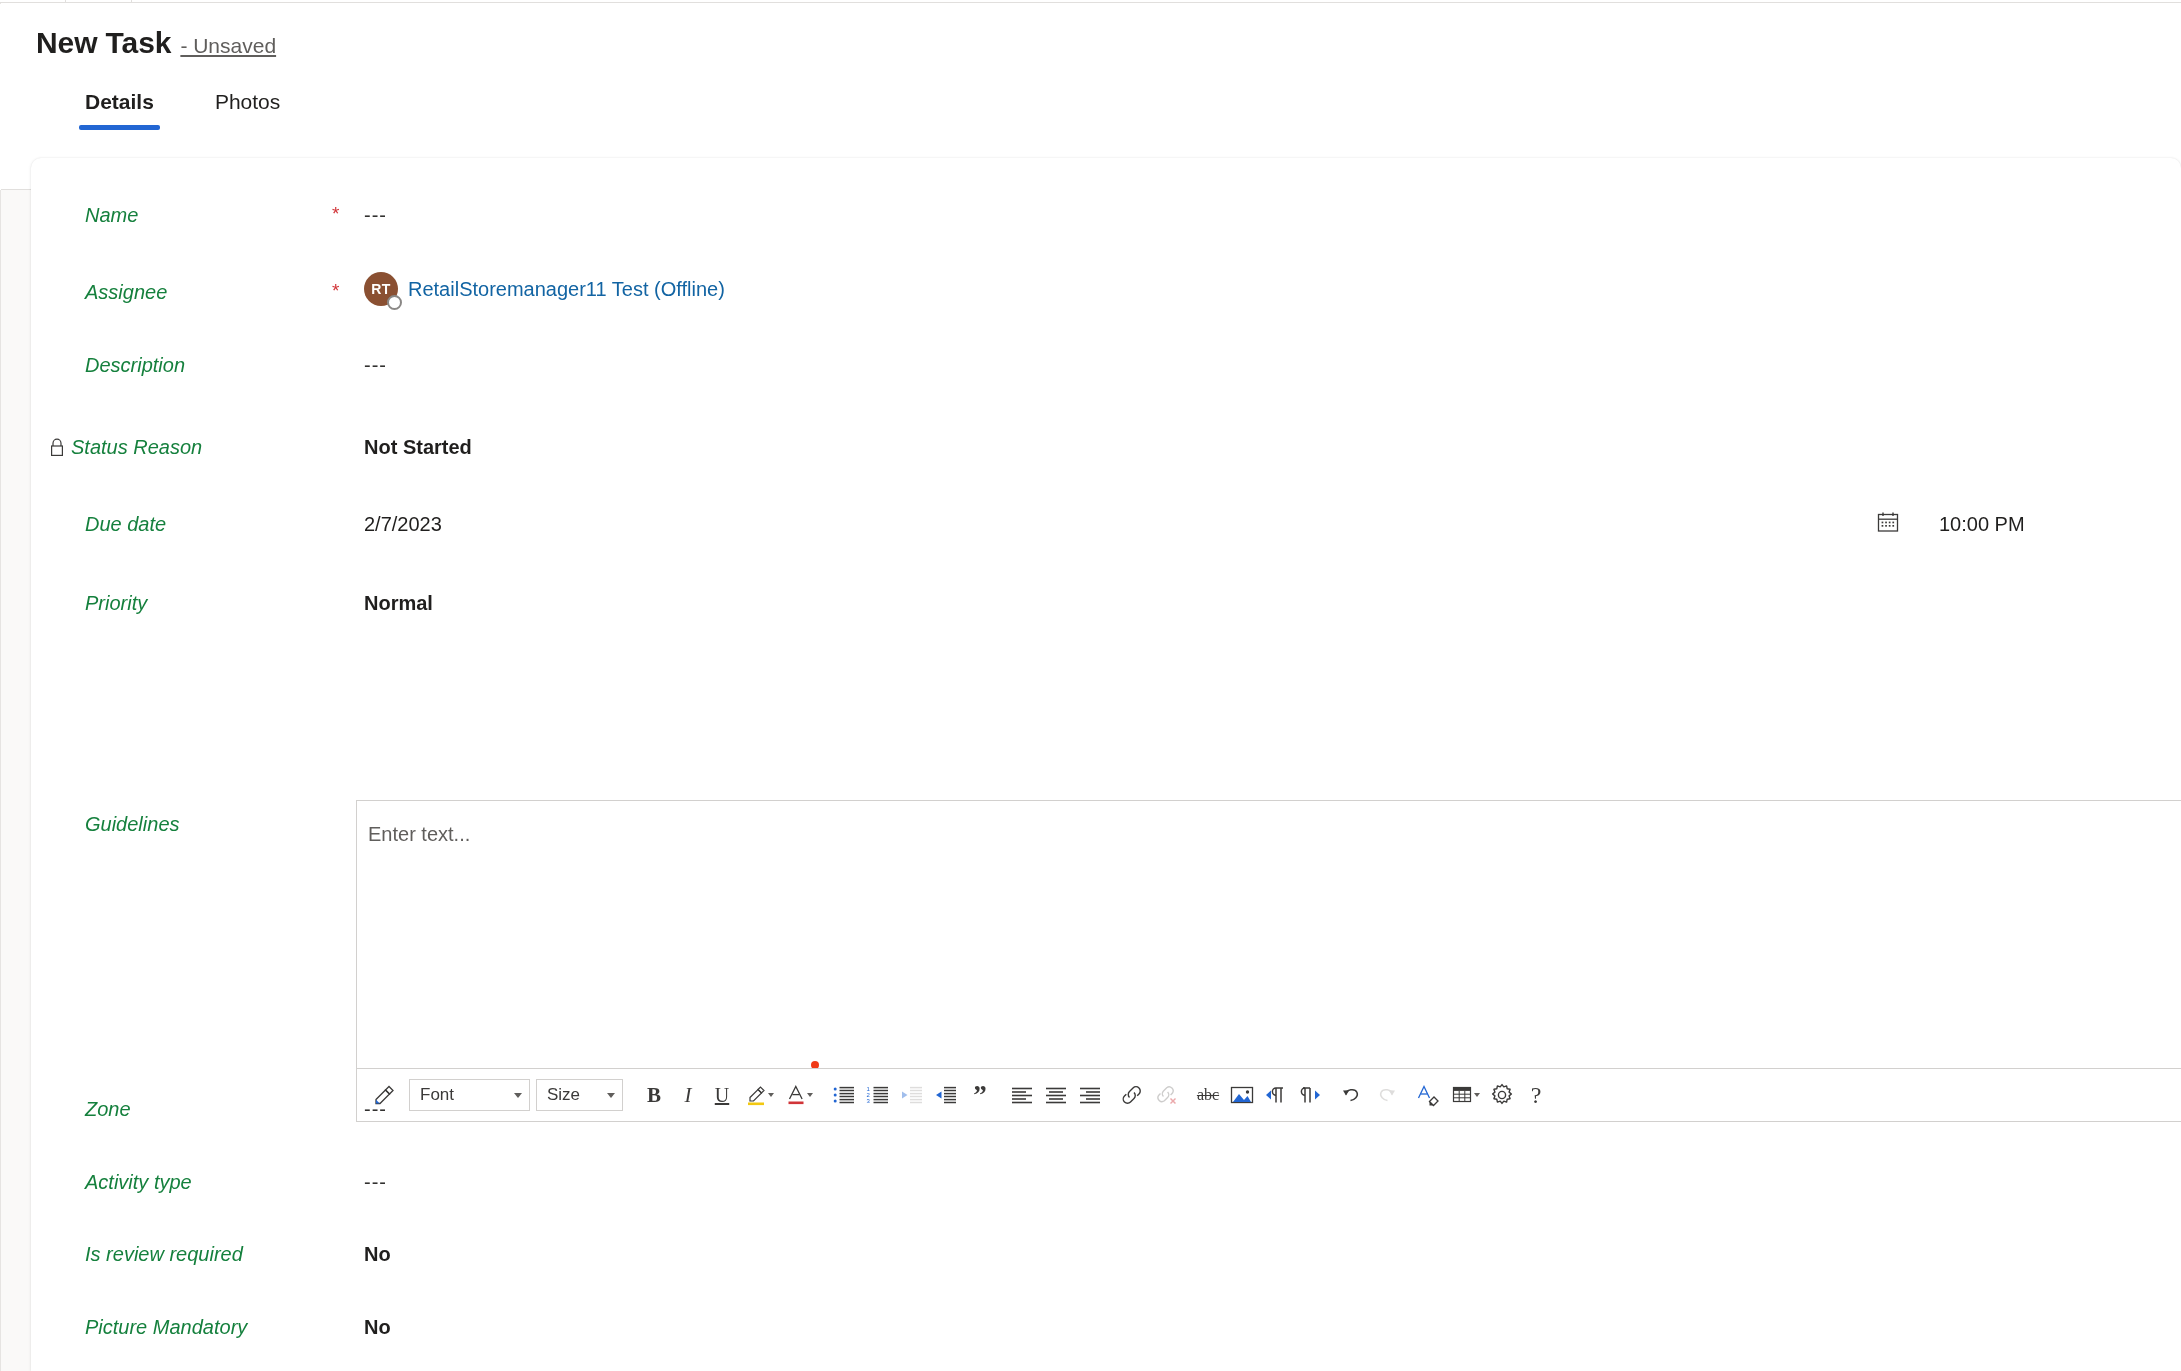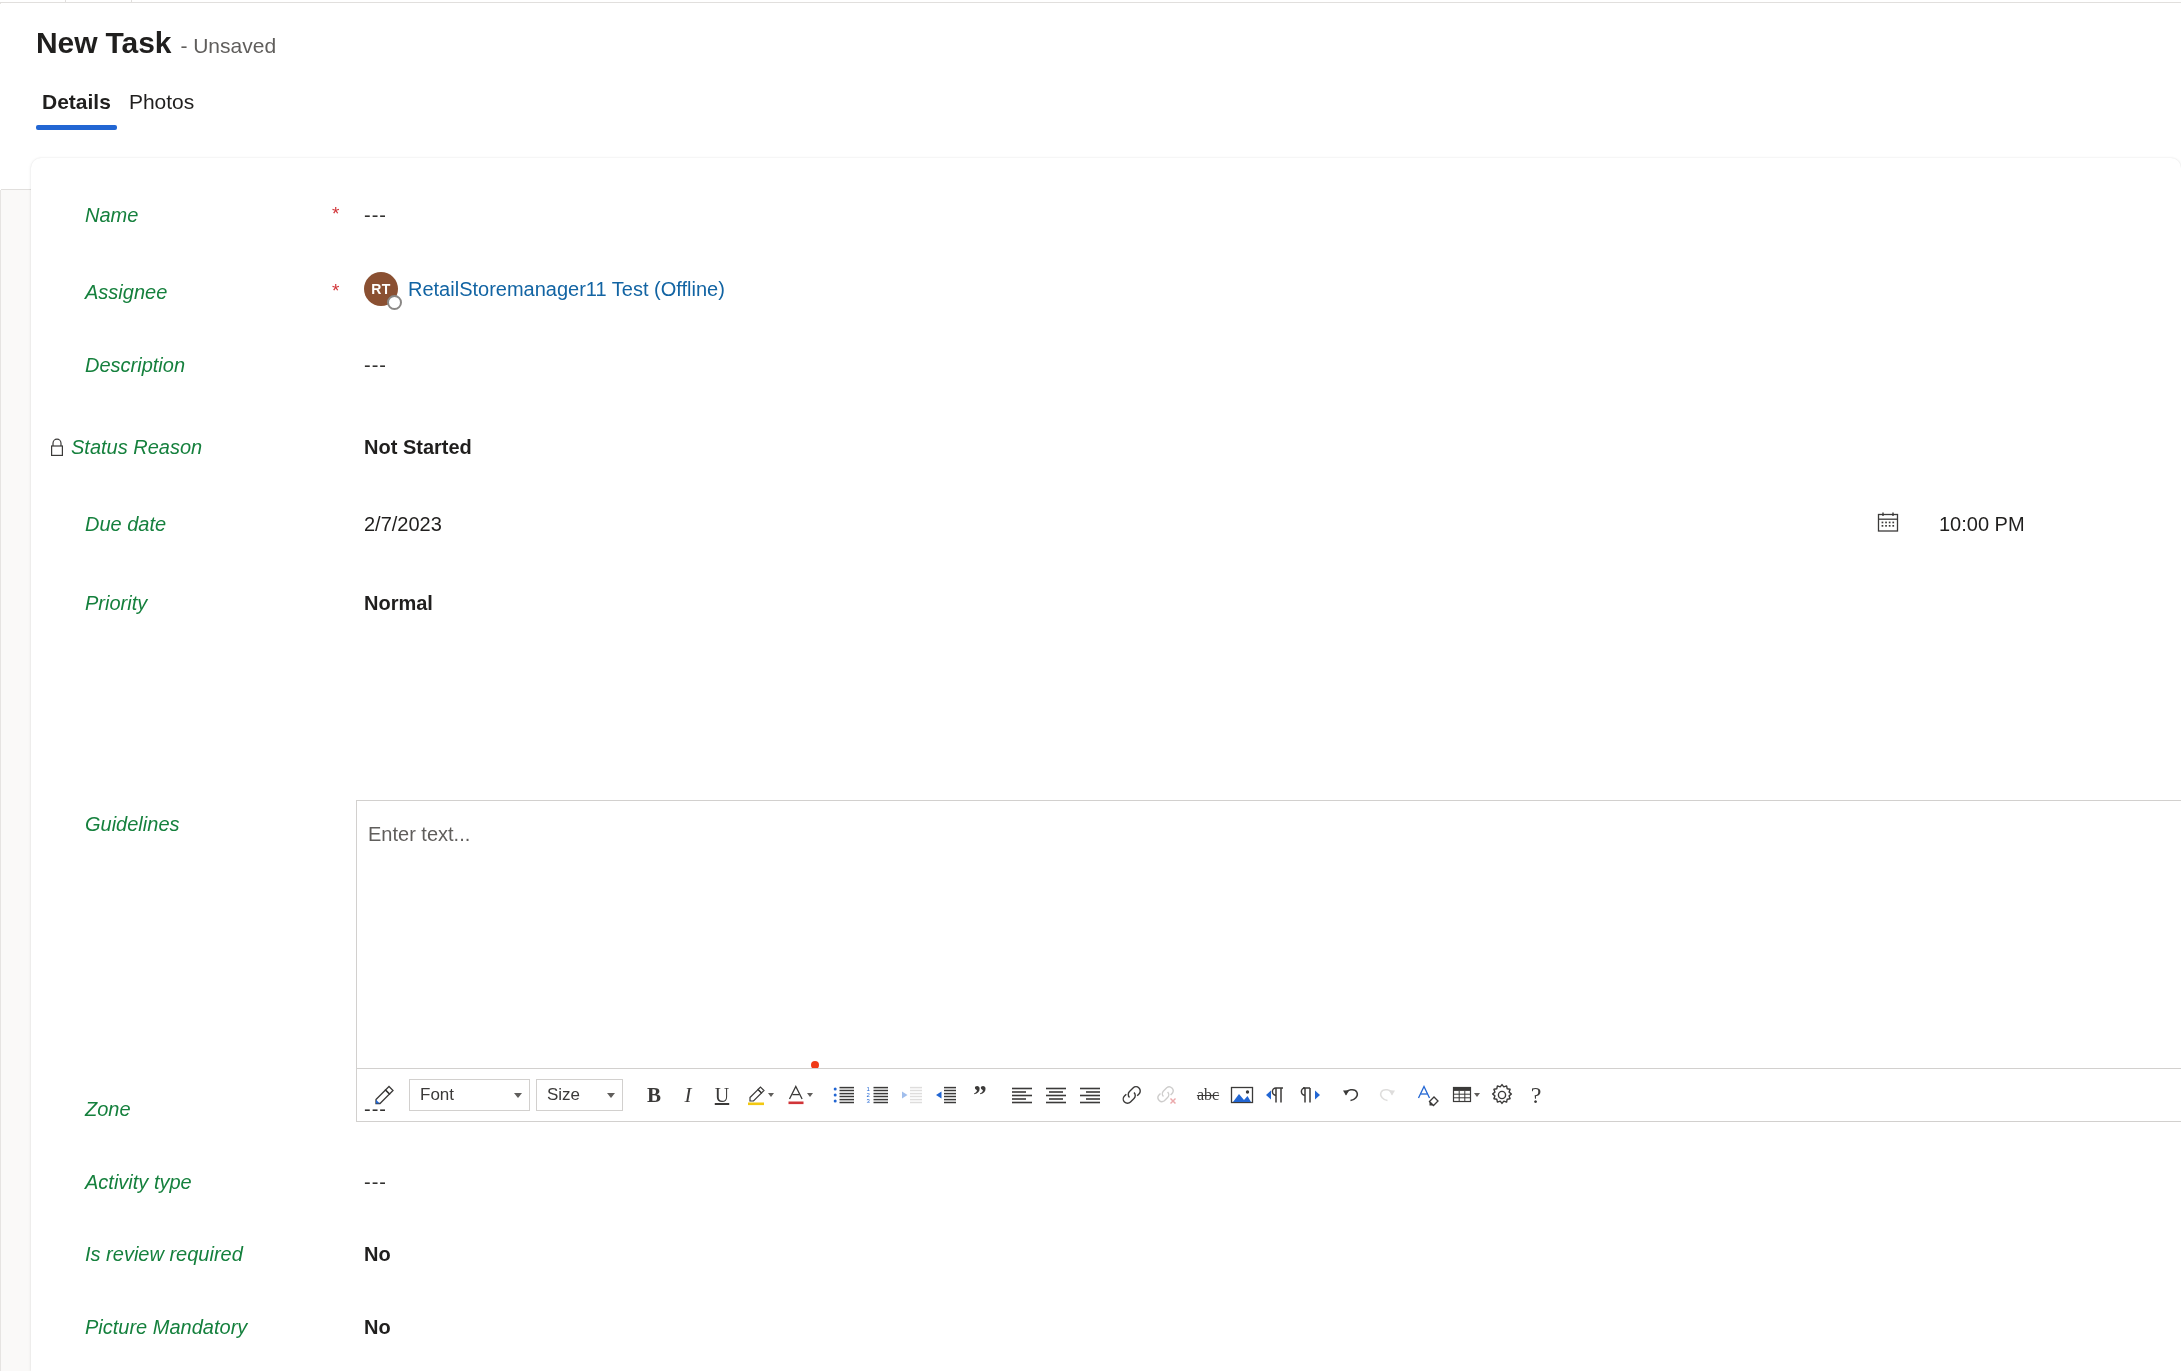--- a/index.html
+++ b/index.html
@@ -57,40 +57,42 @@
   #page-title {
     font-size: 30px;
     font-weight: 600;
     color: #201f1e;
     letter-spacing: -0.1px;
   }
   #unsaved-label {
     font-size: 21px;
     font-weight: 400;
     color: #605e5c;
+    text-decoration: underline;
   }
 
   
   #tab-bar {
     position: absolute;
     left: 36px;
     top: 86px;
     display: flex;
     align-items: flex-start;
     gap: 6px;
   }
   .tab {
     position: relative;
     padding: 0 6px 16px 6px;
     font-size: 21px;
     color: #201f1e;
     cursor: pointer;
     background: none;
     border: none;
     font-family: inherit;
+    margin-left: 43px;
   }
   .tab.active {
     font-weight: 600;
   }
   .tab.active .tab-underline {
     position: absolute;
     left: 0; right: 0; bottom: 0;
     height: 5px;
     background: #2266d3;
     border-radius: 2px;

